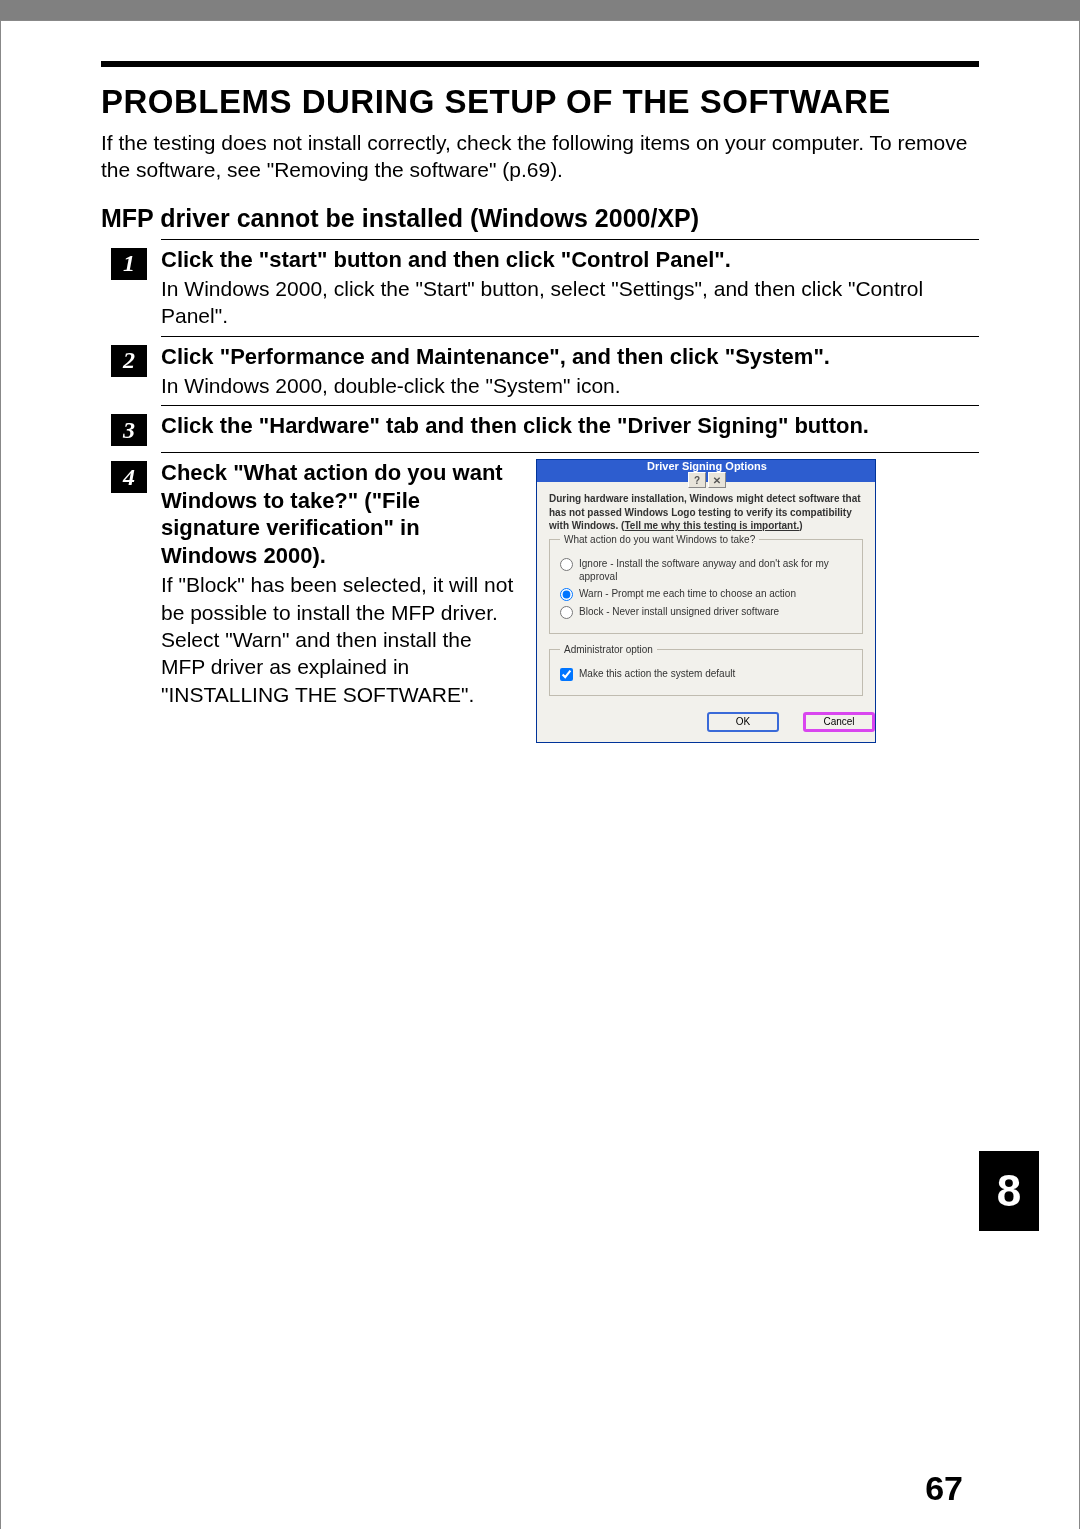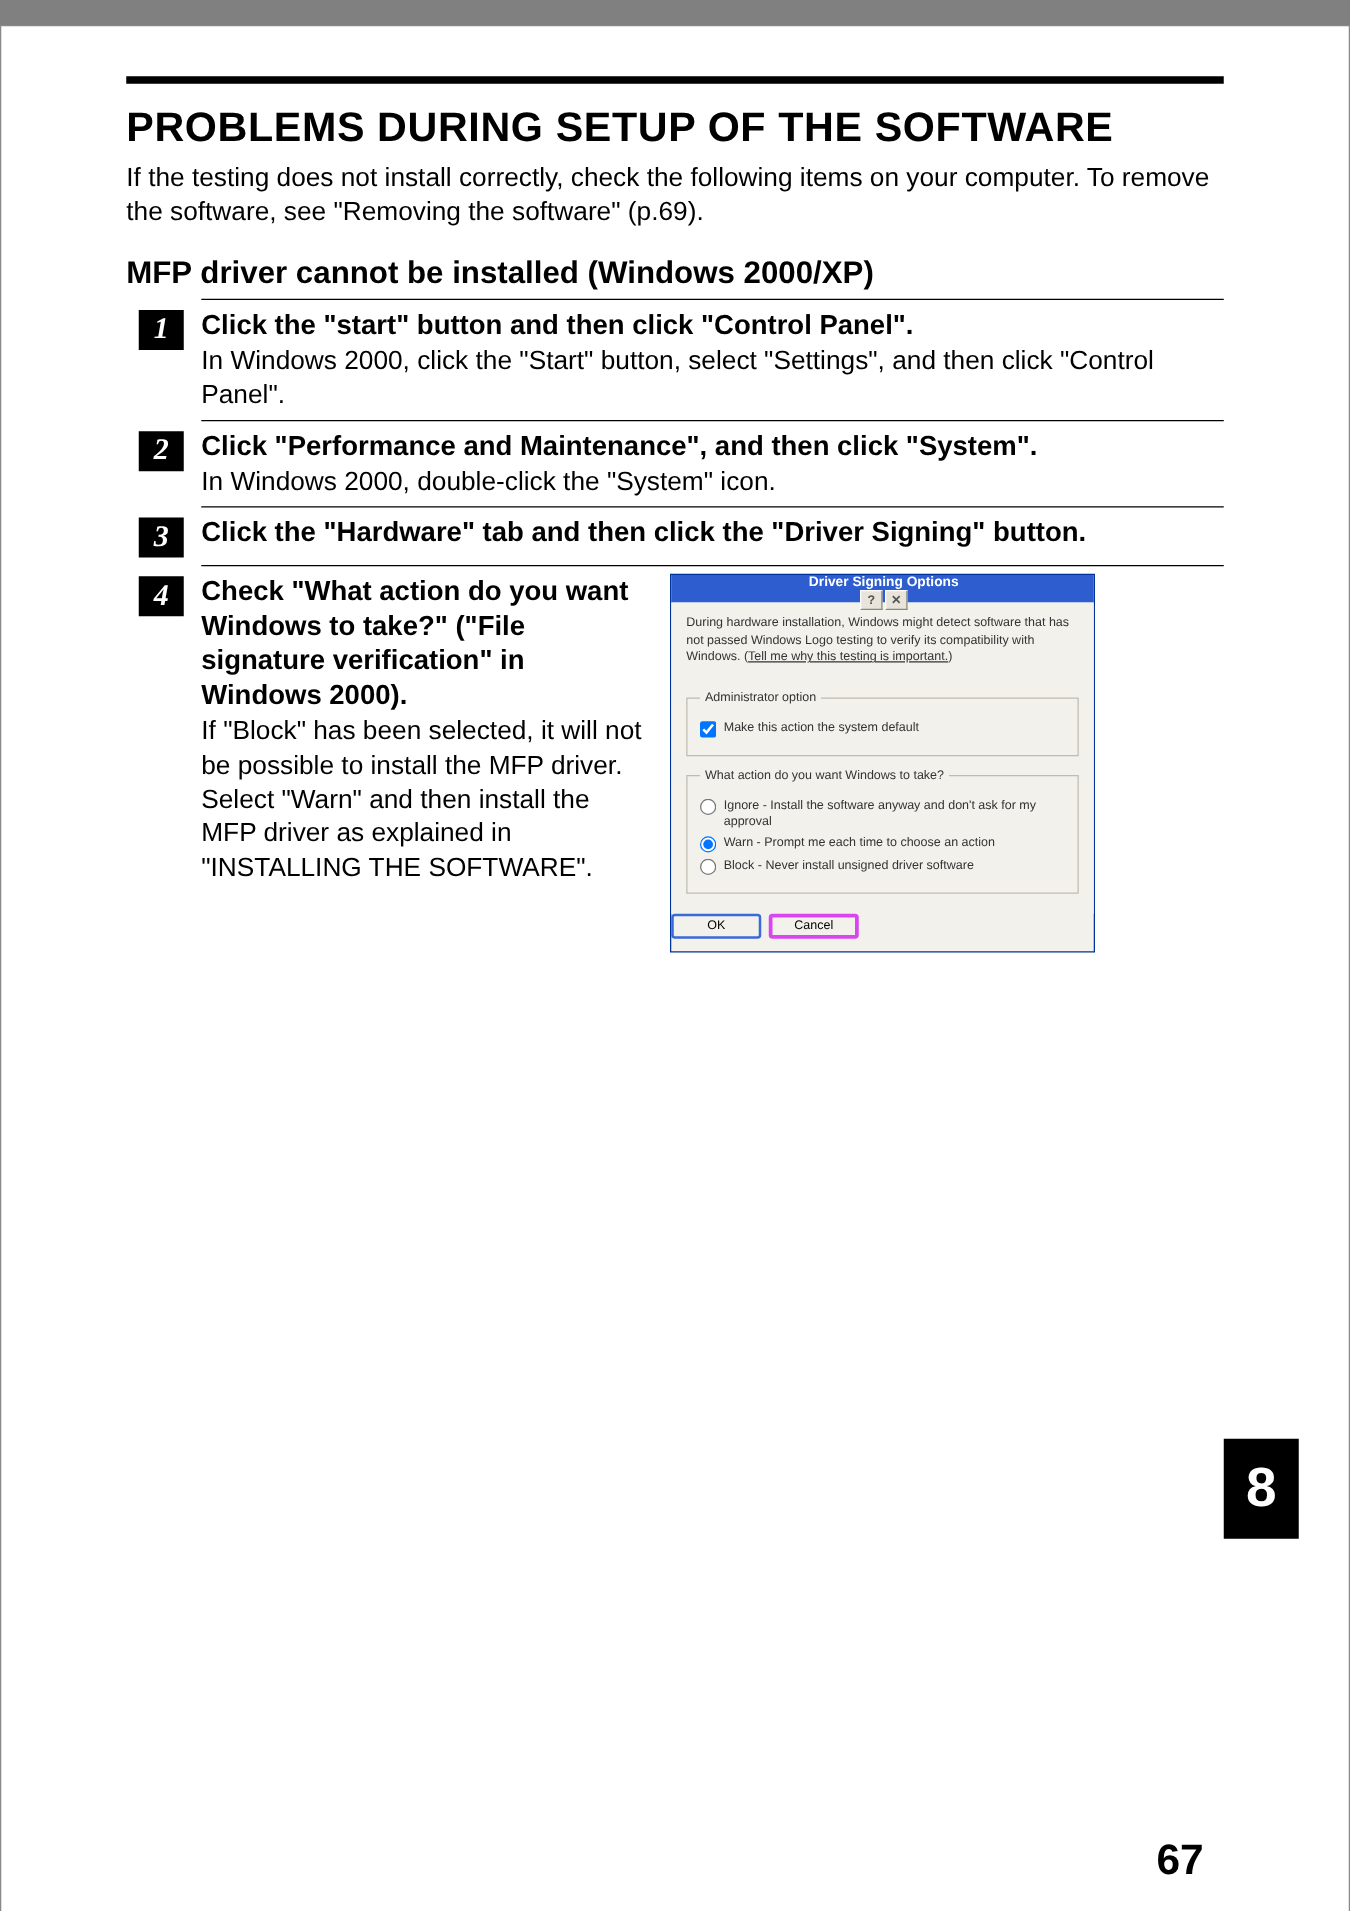--- a/index.html
+++ b/index.html
@@ -120,21 +120,21 @@
     border: 1px solid #fff;
     border-right-color: #888; border-bottom-color: #888;
     color: #555;
     font-size: 10px;
     display: flex; align-items: center; justify-content: center;
   }
   .dialog-body {
     padding: 10px 12px 6px 12px;
     background: #f2f1ec;
   }
-  .dialog-text { font-size: 10px; color: #333; line-height: 1.35; margin-bottom: 20px; }
+  .dialog-text { font-size: 10px; color: #333; line-height: 1.35; margin-bottom: 1px; font-weight: bold; }
   .dialog-link { text-decoration: underline; color: #333; }
   fieldset {
     border: 1px solid #c0bcb0;
     padding: 8px 10px 10px 10px;
     margin-bottom: 10px;
   }
   legend {
     font-size: 10px;
     color: #333;
     padding: 0 4px;
@@ -144,21 +144,22 @@
     align-items: flex-start;
     gap: 6px;
     margin: 4px 0;
     font-size: 10px;
     color: #333;
     line-height: 1.3;
   }
   .radio-row input, .check-row input { margin-top: 1px; flex: 0 0 auto; }
   .dialog-buttons {
     display: flex;
-    gap: 6px;
+    justify-content: flex-end;
+    gap: 24px;
     padding: 0 0 10px 0;
   }
   .dlg-btn {
     width: 72px;
     height: 20px;
     font-size: 10px;
     background: #f2f1ec;
     border: 3px solid #d946ef;
     border-radius: 3px;
     font-family: Tahoma, Arial, sans-serif;
@@ -241,40 +242,40 @@
               <div class="tb-btn">?</div>
               <div class="tb-btn">✕</div>
             </div>
           </div>
           <div class="dialog-body">
             <p class="dialog-text">
               <span>During hardware installation, Windows might detect software that has not passed Windows Logo testing to verify its compatibility with Windows. (</span><span class="dialog-link">Tell me why this testing is important.</span><span>)</span>
             </p>
 
             <fieldset>
+              <legend>What action do you want Windows to take?</legend>
+              <label class="radio-row">
+                <input type="radio" name="sign" style="">
+                <span>Ignore - Install the software anyway and don't ask for my approval</span>
+              </label>
+              <label class="radio-row">
+                <input type="radio" name="sign" checked="" style="">
+                <span>Warn - Prompt me each time to choose an action</span>
+              </label>
+              <label class="radio-row">
+                <input type="radio" name="sign" style="">
+                <span>Block - Never install unsigned driver software</span>
+              </label>
+            </fieldset>
+
+            <fieldset>
               <legend>Administrator option</legend>
               <label class="check-row">
                 <input type="checkbox" checked="" style="">
                 <span>Make this action the system default</span>
-              </label>
-            </fieldset>
-
-            <fieldset>
-              <legend>What action do you want Windows to take?</legend>
-              <label class="radio-row">
-                <input type="radio" name="sign" style="">
-                <span>Ignore - Install the software anyway and don't ask for my approval</span>
-              </label>
-              <label class="radio-row">
-                <input type="radio" name="sign" checked="" style="">
-                <span>Warn - Prompt me each time to choose an action</span>
-              </label>
-              <label class="radio-row">
-                <input type="radio" name="sign" style="">
-                <span>Block - Never install unsigned driver software</span>
               </label>
             </fieldset>
           </div>
           <div class="dialog-buttons">
             <button class="dlg-btn primary">OK</button>
             <button class="dlg-btn">Cancel</button>
           </div>
         </div>
 
       </div>

